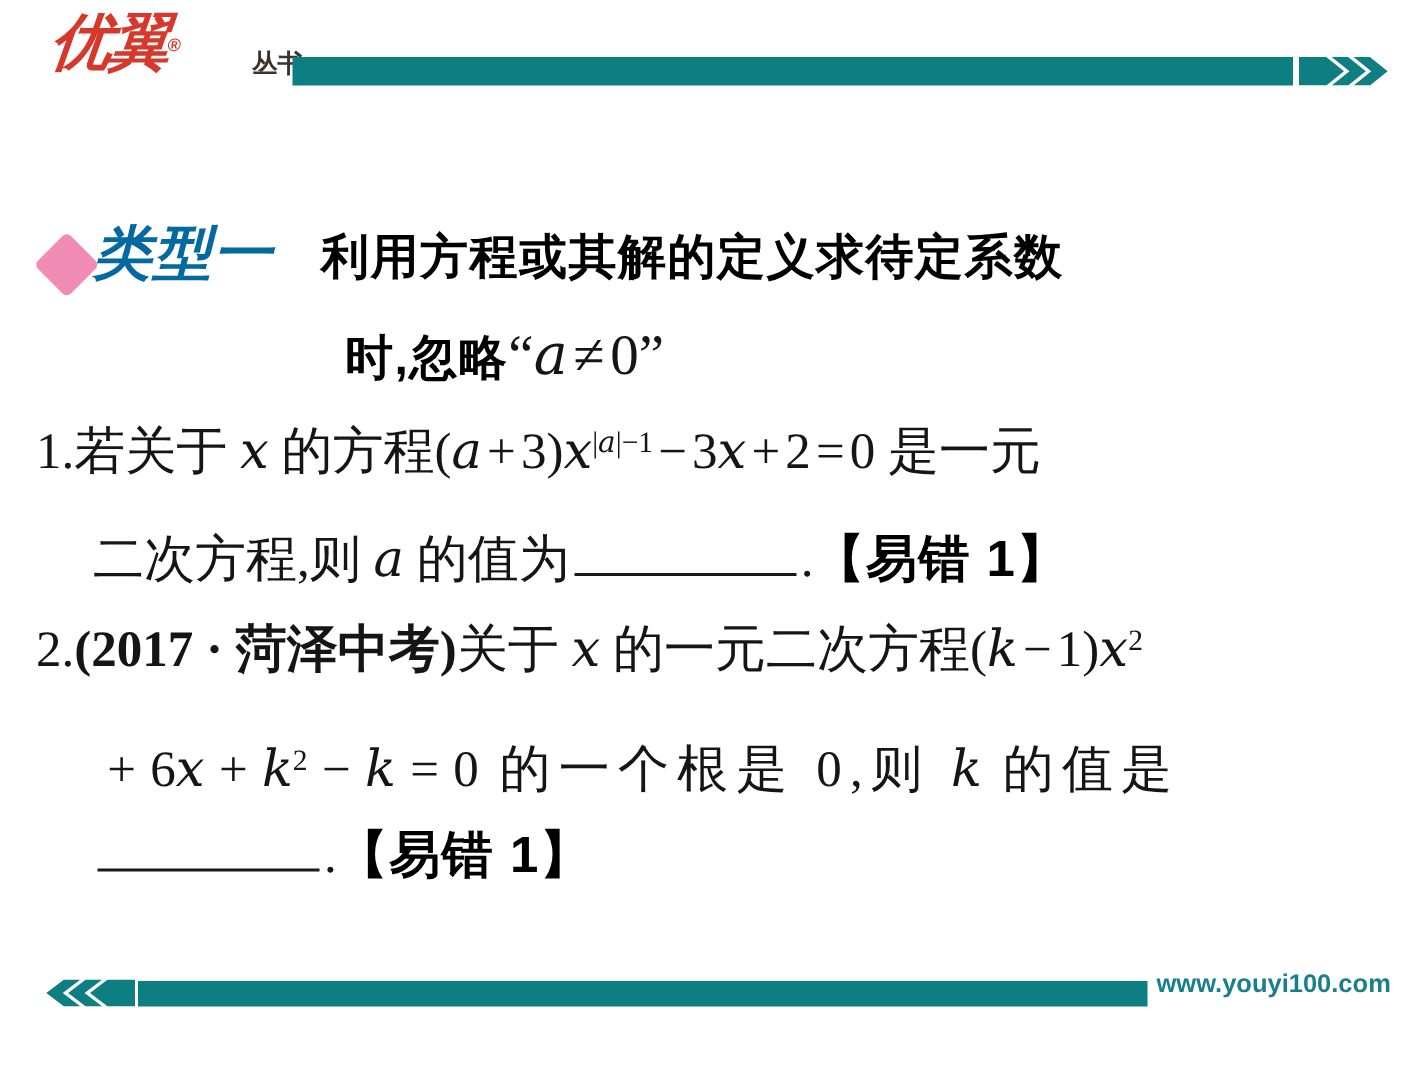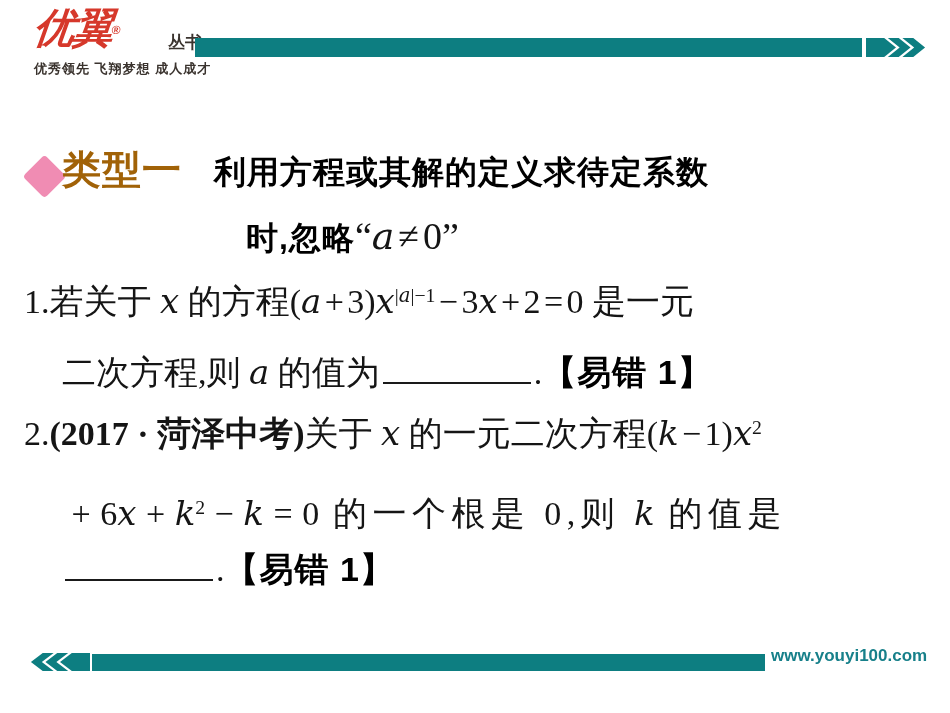--- a/index.html
+++ b/index.html
@@ -26,33 +26,33 @@
   }
   .top-bar{position:absolute;left:195px;top:38px;width:667px;height:19px;background:#0d7e81;}
   .top-arrows{position:absolute;left:866px;top:38px;}
   
   .diamond{
     position:absolute;left:29px;top:161px;width:31px;height:31px;background:#f08cb3;
     transform:rotate(45deg);border-radius:4px;
   }
   .line{position:absolute;line-height:1;font-size:34px;color:#151515;white-space:pre;}
   .l-h1{left:62px;top:150px;}
-  .l-h2{left:246px;top:217px;}
+  .l-h2{left:230px;top:217px;}
   .l-p1a{left:24px;top:284px;}
   .l-p1b{left:62px;top:350px;}
   .l-p2a{left:24px;top:416px;}
   .l-p2b{left:62px;top:481px;margin-top:15px;}
   .l-p2c{left:62px;top:547px;}
   .h{
     font-family:"Liberation Sans","DejaVu Sans",sans-serif;
     font-weight:900;font-size:32px;color:#000;letter-spacing:1px;
   }
   .hgap{
     font-family:"Liberation Sans","DejaVu Sans",sans-serif;
-    font-weight:900;font-size:39px;color:#a16207;letter-spacing:1px;margin-right:32px;
+    font-weight:900;font-size:39px;color:#0369a1;letter-spacing:1px;margin-right:32px;font-style:italic;
   }
   .mlg{font-size:38px;}
   .mq{font-size:38px;}
   .var{font-style:italic;font-family:"DejaVu Serif","Liberation Serif",serif;}
   .op{margin:0 0.10em;}
   .opw{margin:0 0.28em;}
   .sp{letter-spacing:0.16em;}
   .bold{
     font-family:"Liberation Sans","DejaVu Sans",sans-serif;
     font-weight:900;color:#000;letter-spacing:1px;
@@ -73,21 +73,20 @@
   }
 </style>
 </head>
 <body>
 
 <div class="logo">
   <div class="logo-row">
     <span class="brand"><span>优翼</span><span class="reg">®</span></span>
     <span class="brand-suffix">丛书</span>
   </div>
-  <div class="tagline">优秀领先 飞翔梦想 成人成才</div>
 </div>
 
 <div class="top-bar"></div>
 <svg class="top-arrows" width="60" height="19" viewBox="0 0 66 20" preserveAspectRatio="none">
   <path fill="#0d7e81" d="M0 0 H20 L33 10 L20 20 H0 Z"></path>
   <path fill="#0d7e81" d="M24 0 H36 L49 10 L36 20 H24 L37 10 Z"></path>
   <path fill="#0d7e81" d="M40 0 H52 L65 10 L52 20 H40 L53 10 Z"></path>
 </svg>
 
 <div class="diamond"></div>

